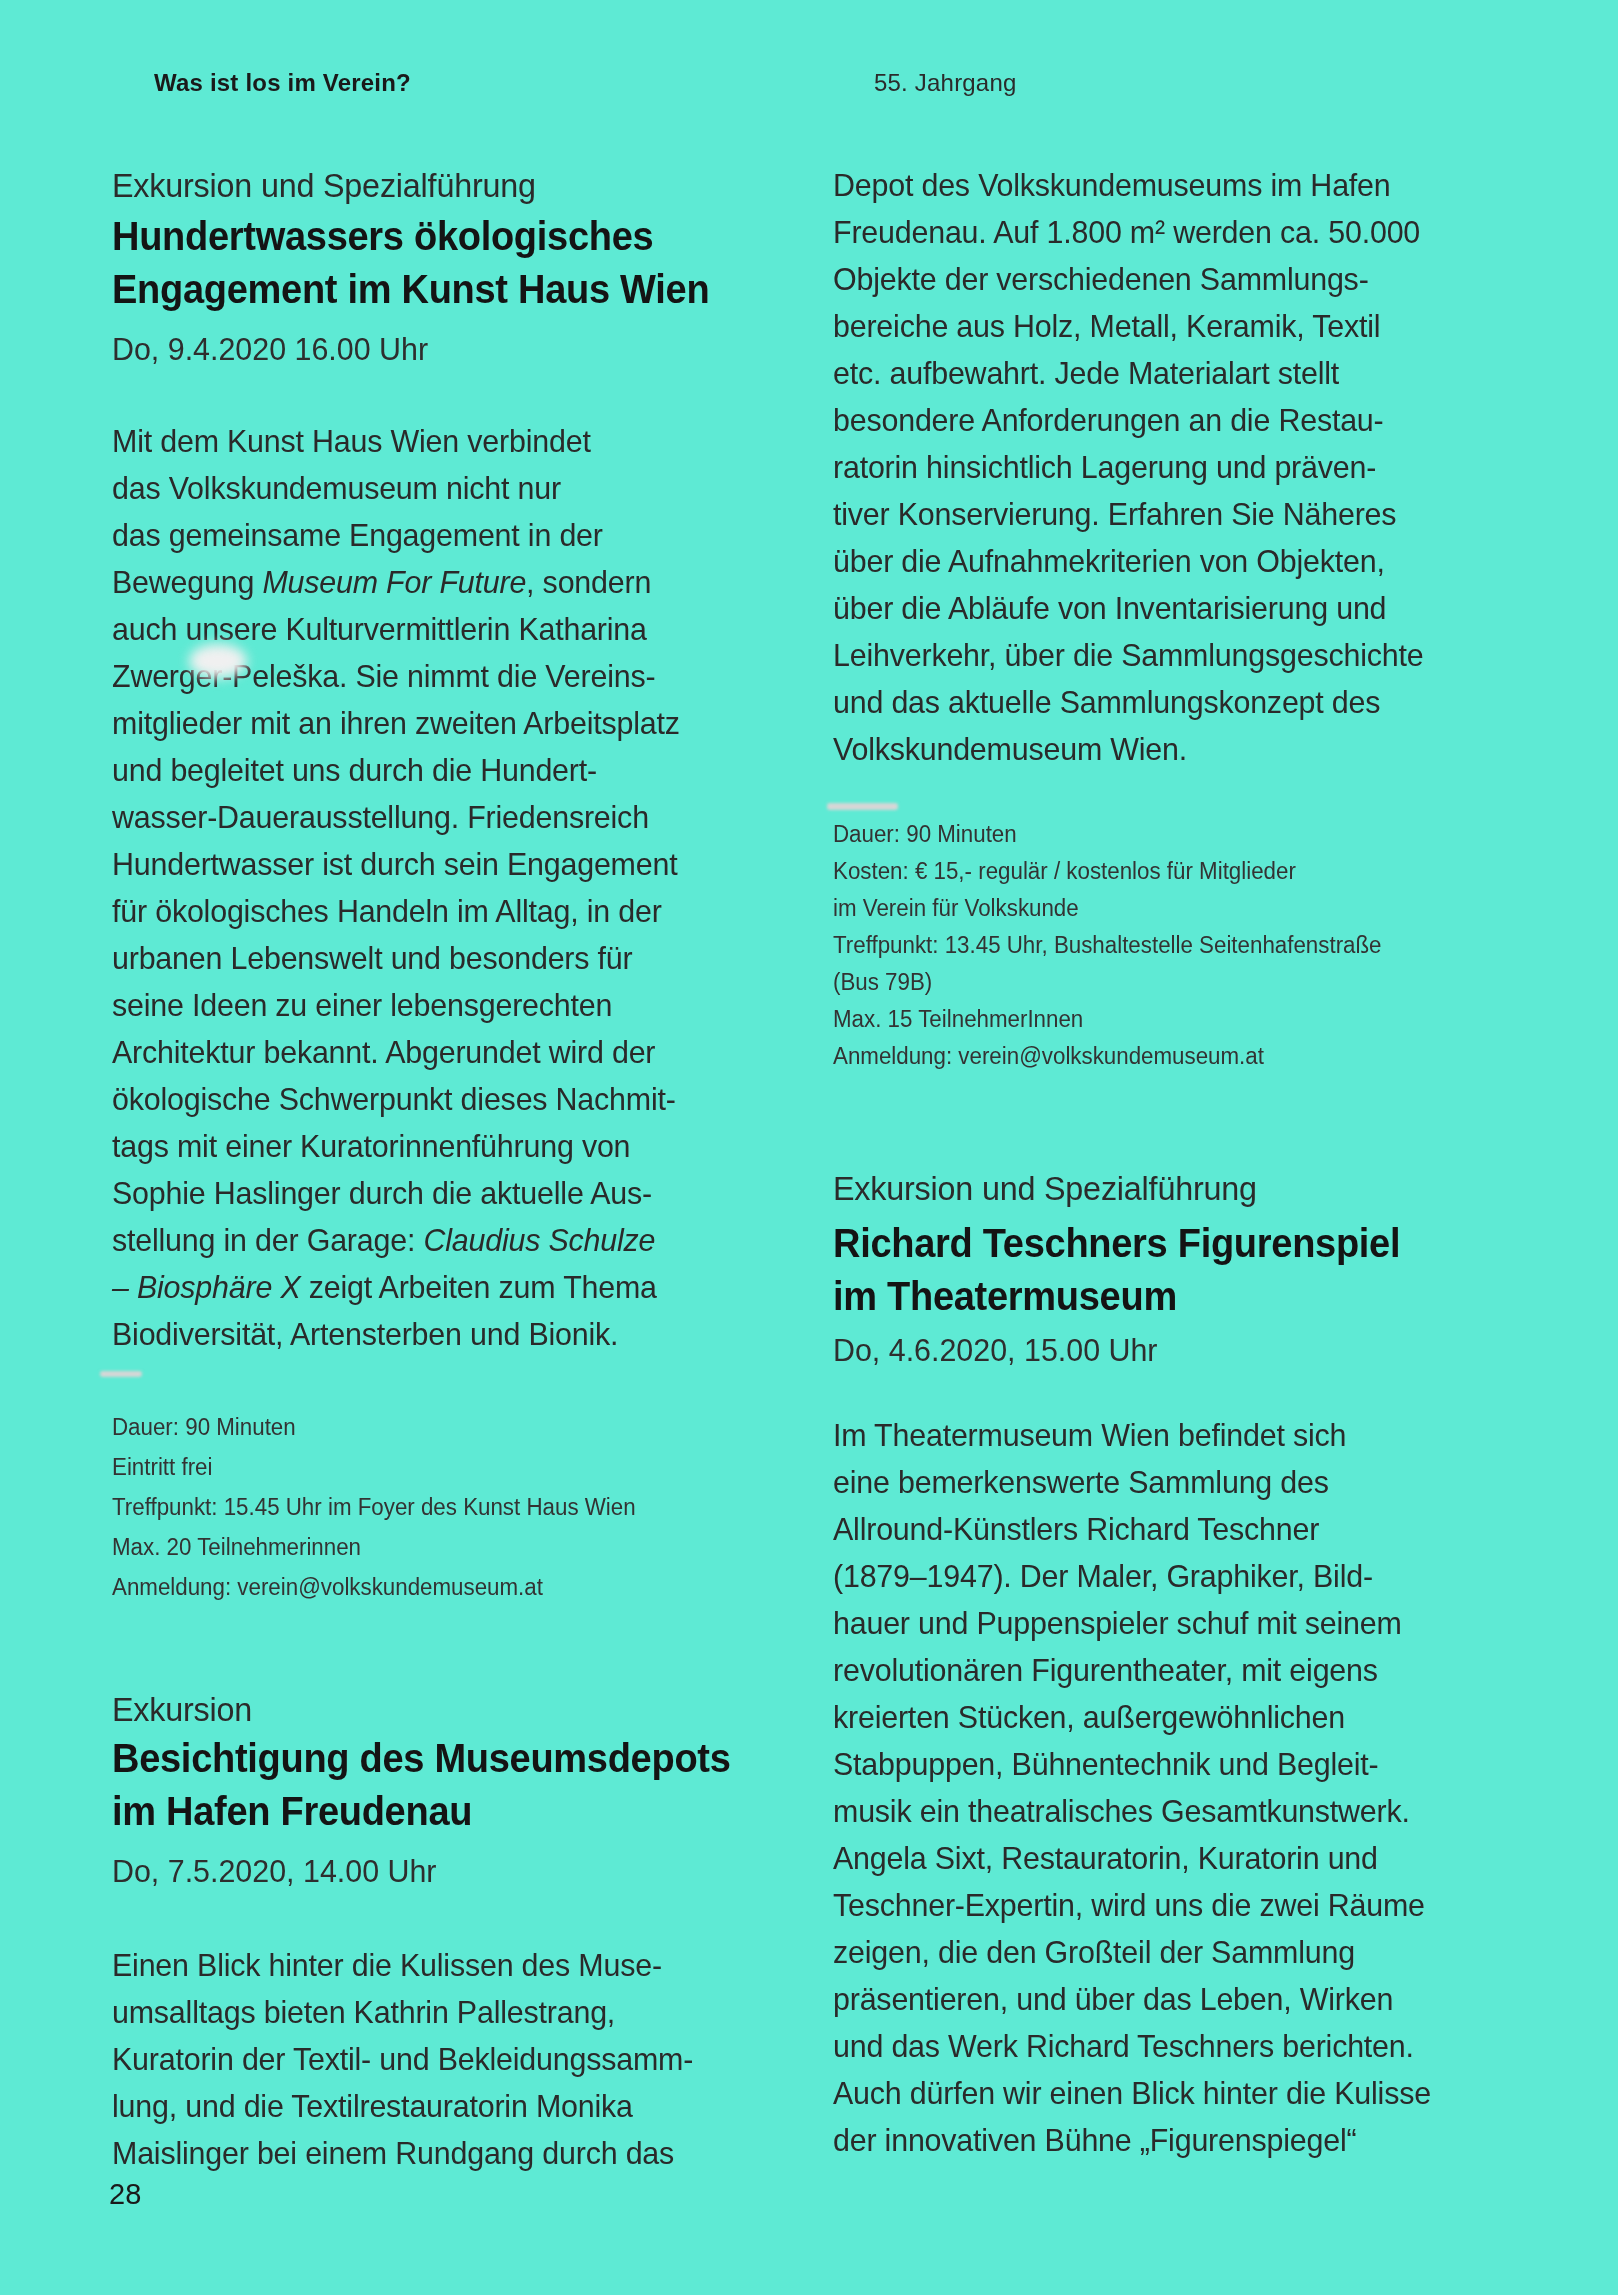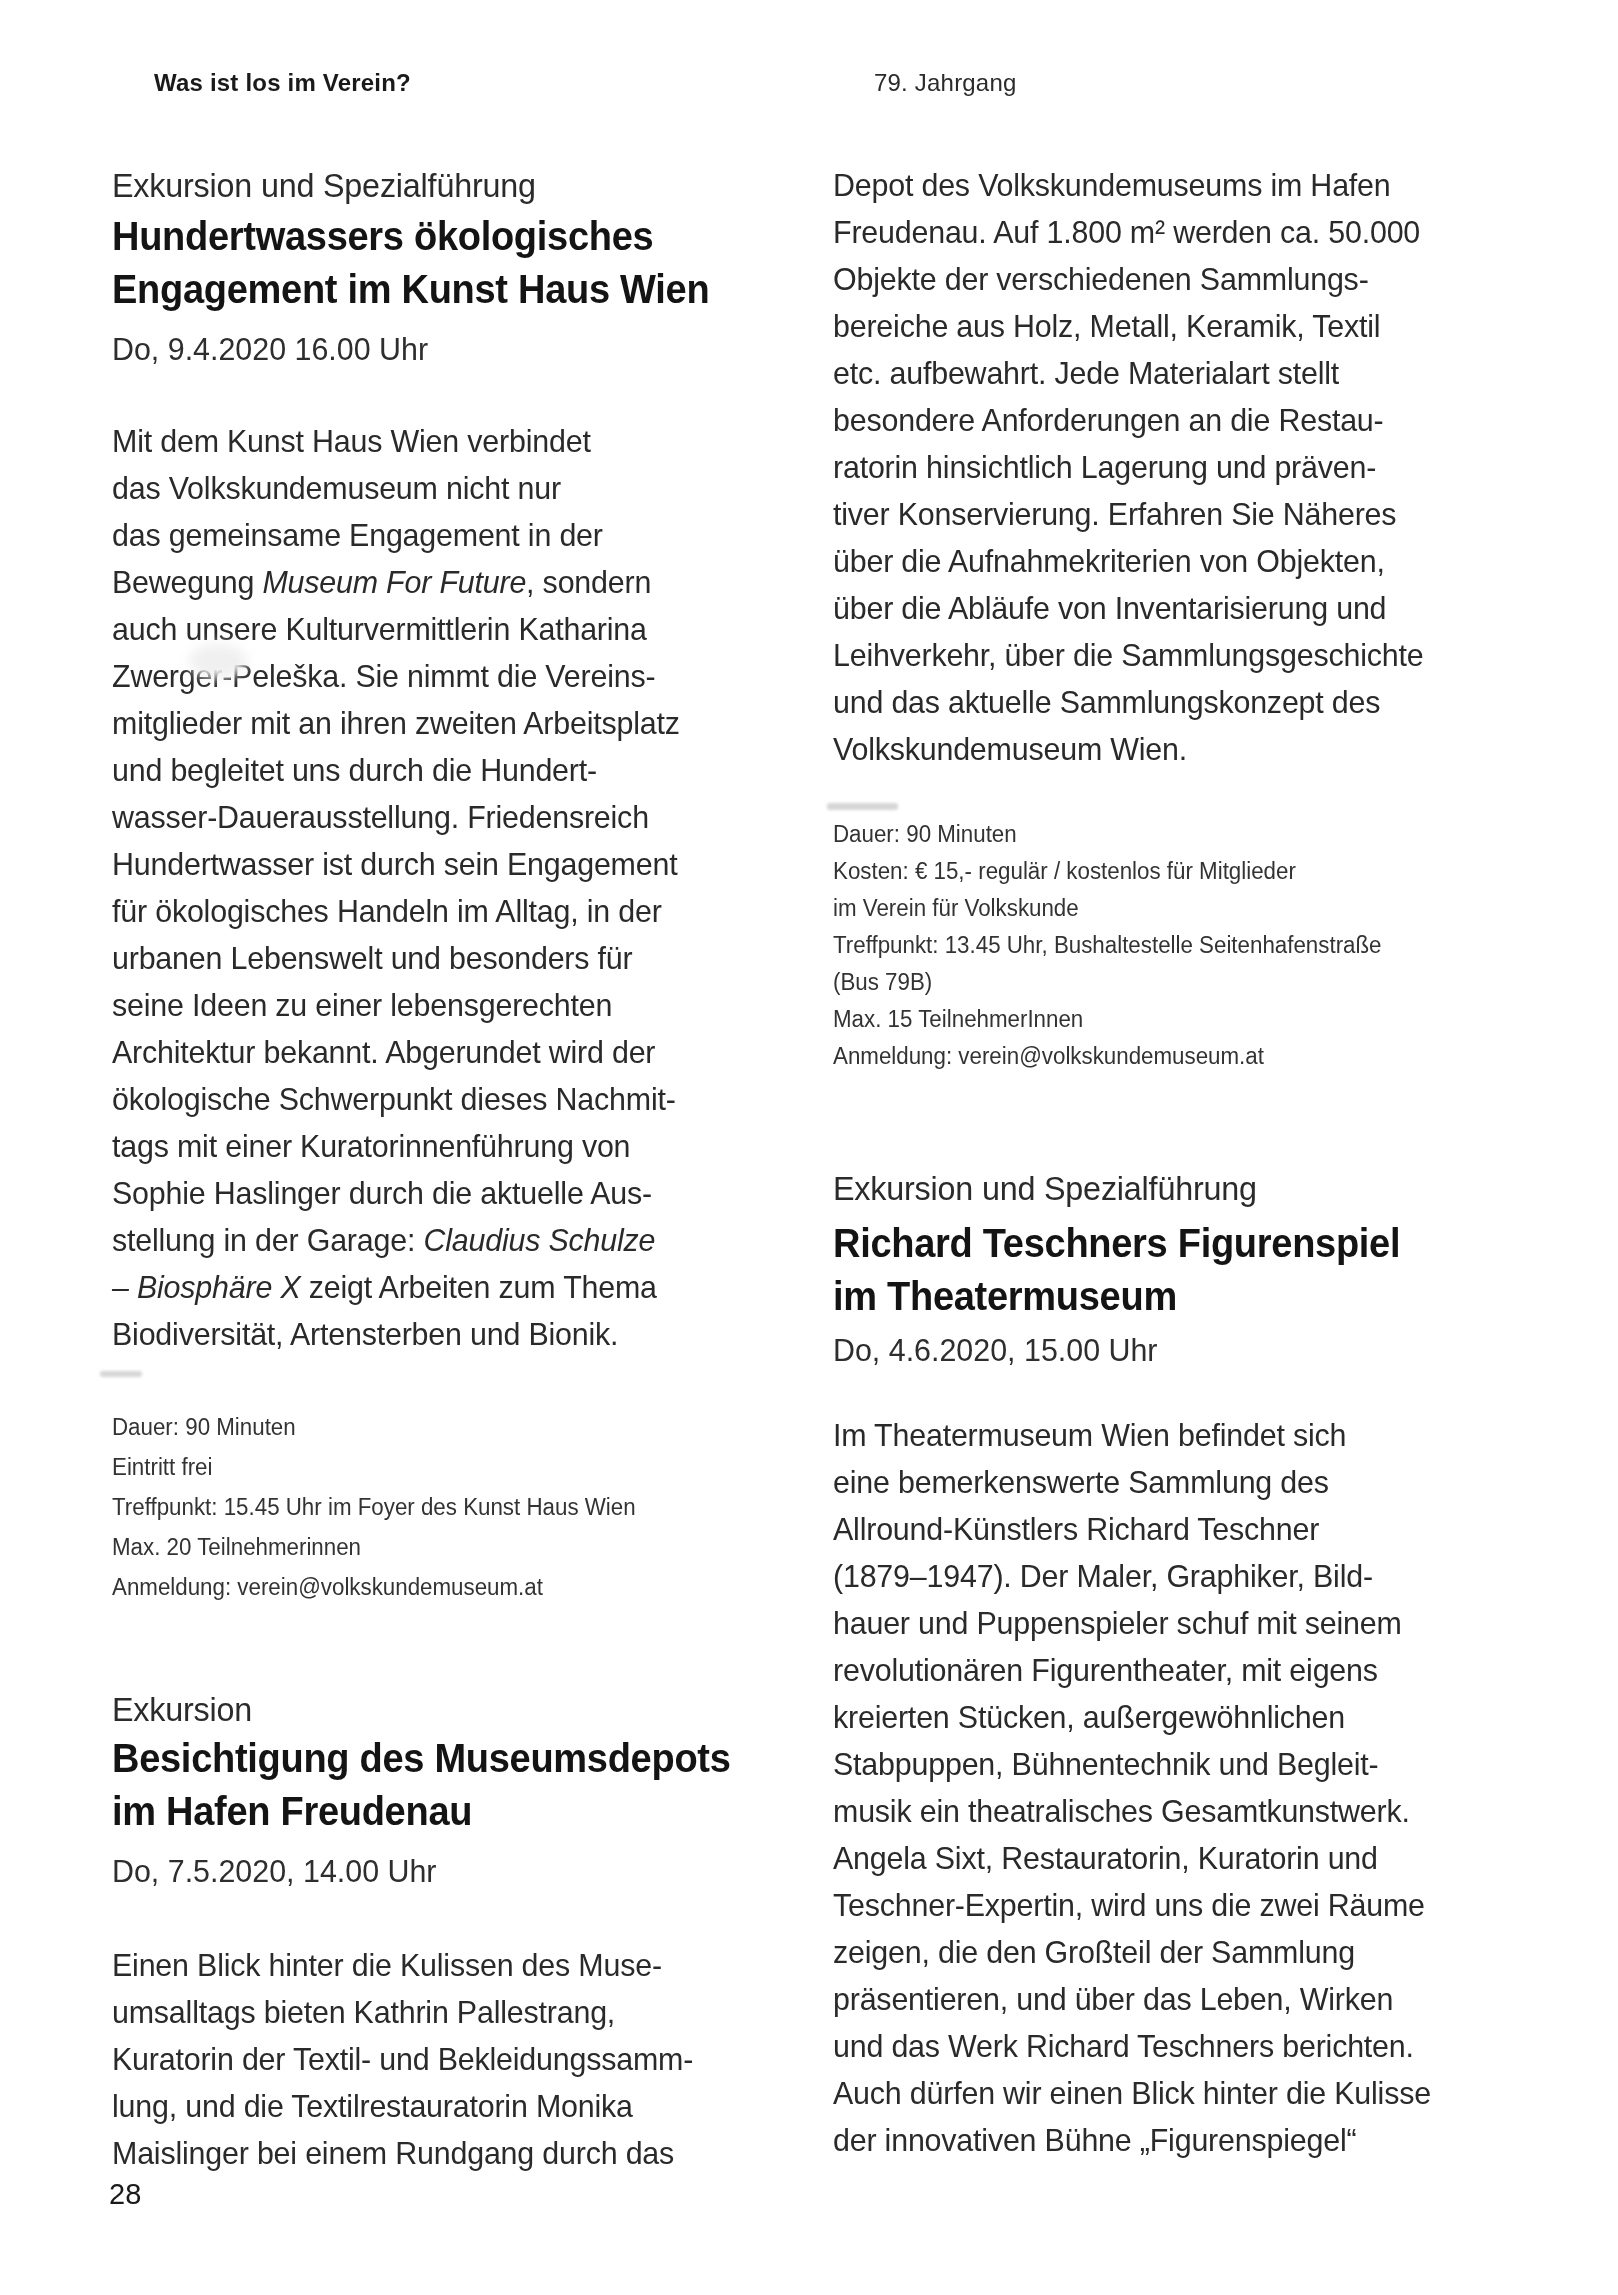--- a/index.html
+++ b/index.html
@@ -1,19 +1,19 @@
 <!DOCTYPE html>
 <html style="font-size:13px"><head>
 <meta charset="utf-8">
 <style>
   html,body{margin:0;padding:0;background:#9a9a9a;}
   .page{
     position:relative;
     width:1618px;height:2295px;
-    background:#ffffff;
+    background:#5eead4;
     overflow:hidden;
     font-family:"Liberation Sans", sans-serif;
     color:#262626;
   }
   .hdr{position:absolute;top:65px;line-height:36px;font-size:24px;letter-spacing:0.2px;}
   .hdr-left{left:154px;font-weight:700;color:#1a1a1a;}
   .hdr-right{left:874px;font-weight:400;color:#2b2b2b;}
 
   .col{position:absolute;top:0;transform:scaleX(.95);transform-origin:left top;}
   .col-left{left:112px;width:696px;}
@@ -54,21 +54,21 @@
   .mark-left{left:100px;top:1371px;width:42px;height:5.7px;}
   .mark-right{left:827px;top:803px;width:71px;height:6.5px;}
   .scan-stain{position:absolute;left:189px;top:644px;width:58px;height:34px;background:#f0f0f0;filter:blur(5.7px);border-radius:50%;}
 </style>
 </head>
 <body>
 
 <div class="page">
 
   <div class="hdr hdr-left">Was ist los im Verein?</div>
-  <div class="hdr hdr-right">79. Jahrgang</div>
+  <div class="hdr hdr-right">55. Jahrgang</div>
 
   <div class="col col-left">
     <article>
       <div class="cat l-cat1">Exkursion und Spezialführung</div>
       <h2 class="title l-title1">
         <div class="tl">Hundertwassers ökologisches</div>
         <div class="tl">Engagement im Kunst Haus Wien</div>
       </h2>
       <div class="date l-date1">Do, 9.4.2020 16.00 Uhr</div>
       <div class="body l-body1">

